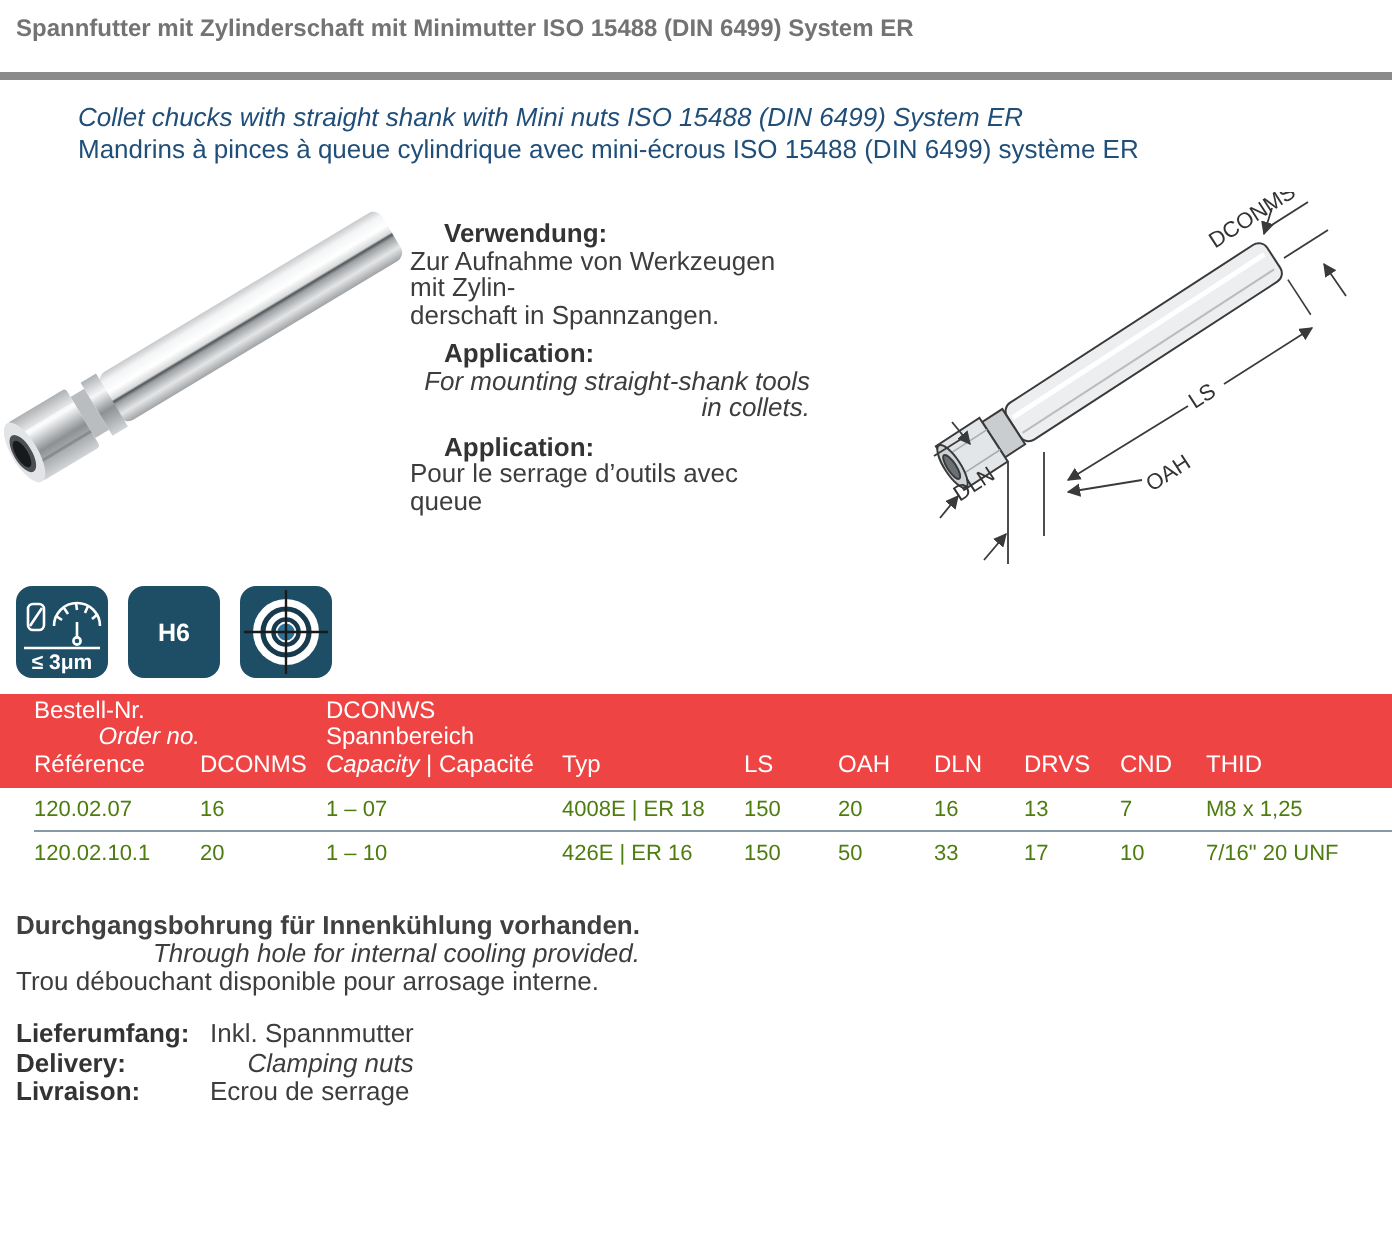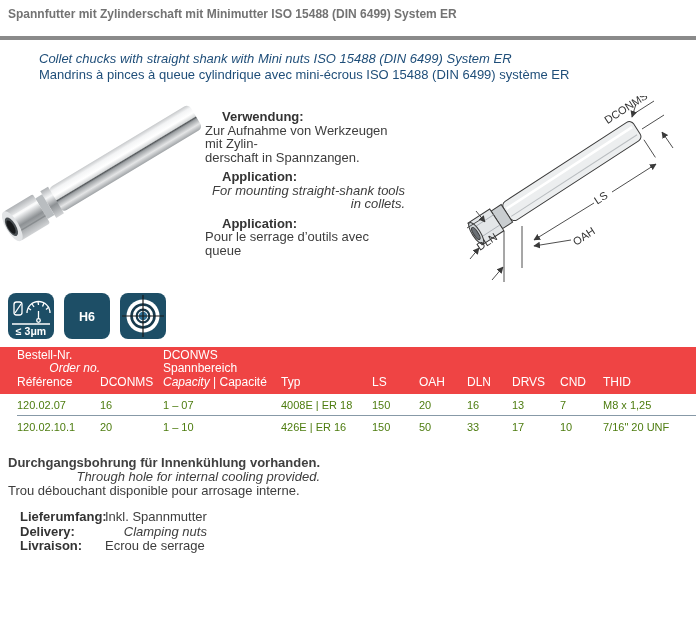--- a/index.html
+++ b/index.html
@@ -21,21 +21,21 @@
   .grid10{display:grid;grid-template-columns:100px 63px 118px 91px 47px 48px 45px 48px 43px 93px;}
   .thead{background:#ef4444;color:#ffffff;height:47px;font-size:12px;line-height:13.5px;align-items:end;}
   .thead .c{padding-bottom:5px;}
   .c1{padding-left:17px;}
   .trow{height:21px;align-items:center;font-size:11px;color:#4d7c0f;}
   .sep{height:1px;background:#8799a7;margin-left:17px;}
   .notes{position:absolute;left:8px;top:456px;font-size:13px;line-height:14px;}
   .notes .b{font-weight:bold;color:#404040;}
   .delivery{position:absolute;left:8px;top:510px;display:grid;grid-template-columns:97px auto;
             font-size:13px;line-height:14.5px;}
-  .delivery .lab{font-weight:bold;color:#333;margin-left:12px;}
+  .delivery .lab{font-weight:bold;color:#333;}
 </style>
 </head>
 <body>
 
 <div class="title">Spannfutter mit Zylinderschaft mit Minimutter ISO 15488 (DIN 6499) System ER</div>
 <div class="bar"></div>
 <div class="sub sub-en">Collet chucks with straight shank with Mini nuts ISO 15488 (DIN 6499) System ER</div>
 <div class="sub sub-fr">Mandrins à pinces à queue cylindrique avec mini-écrous ISO 15488 (DIN 6499) système ER</div>
 
 <svg class="photo" width="210" height="150" viewBox="0 0 210 150">

